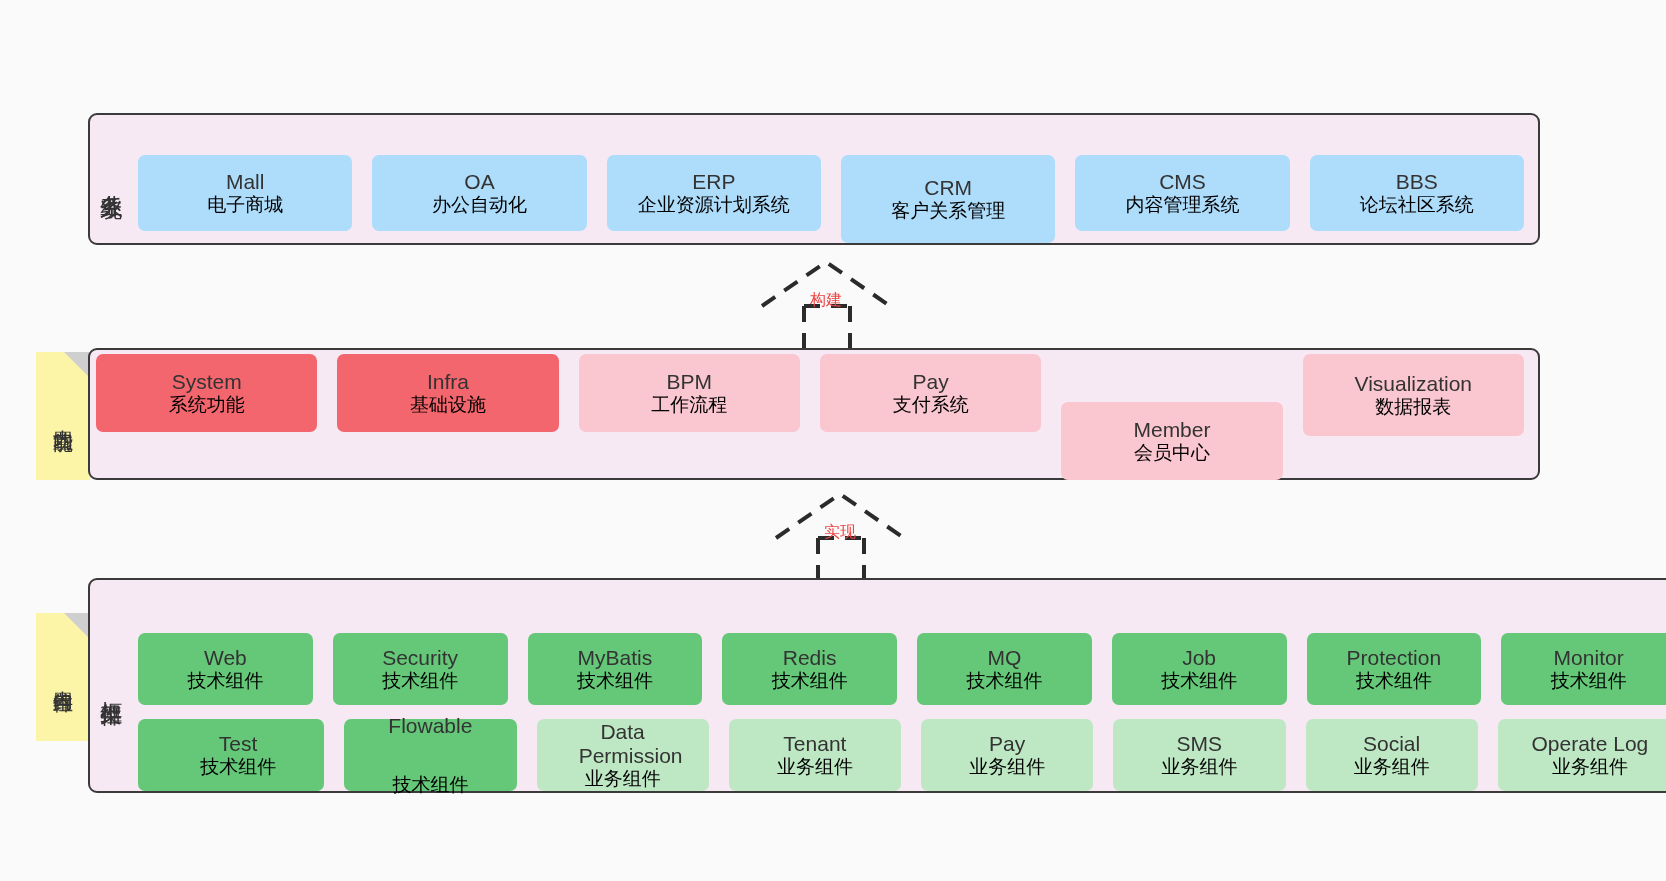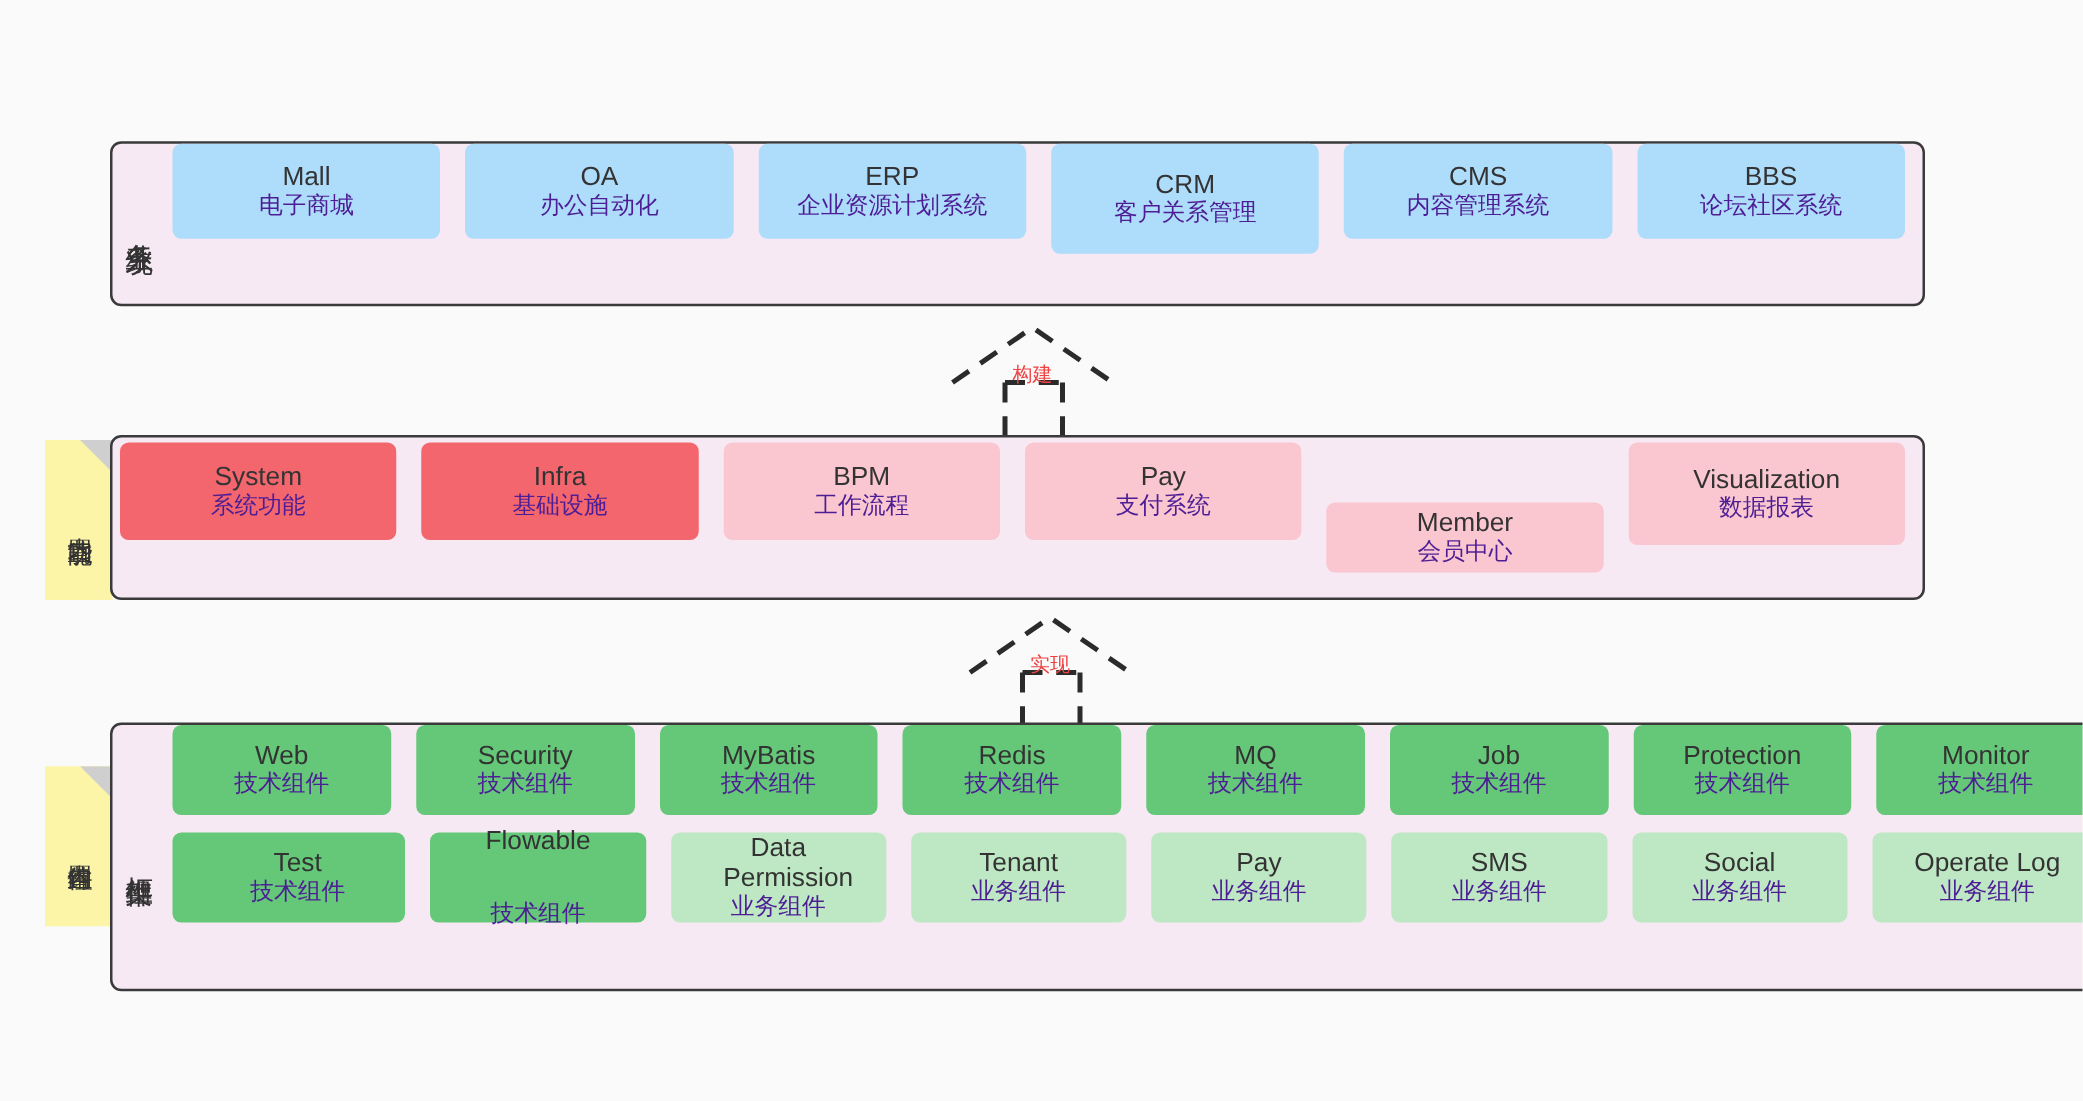--- a/index.html
+++ b/index.html
@@ -46,21 +46,21 @@
     text-orientation: upright;
     letter-spacing: 1px;
     padding: 0 2px;
     user-select: none;
   }
 
   .layer-body {
     flex: 1 1 auto;
     display: flex;
     flex-direction: column;
-    justify-content: flex-start;
+    justify-content: flex-end;
     padding: 0 14px 0 6px;
     gap: 14px;
   }
 
   .node-row {
     display: flex;
     gap: 20px;
   }
 
   .node {
@@ -75,21 +75,21 @@
     padding: 6px 6px;
   }
   .node .n-title {
     font-size: 21px;
     line-height: 1.14;
     color: #333;
   }
   .node .n-sub {
     font-size: 19px;
     line-height: 1.18;
-    color: #4c1d95;
+    color: #000000;
   }
 
   
   .c-blue        { background: #aedcfb; }
   .c-red-strong  { background: #f4666d; }
   .c-red-soft    { background: #fac6cf; }
   .c-green-strong{ background: #64c878; }
   .c-green-soft  { background: #bee8c4; }
 
   
@@ -196,21 +196,21 @@
           <div class="n-sub">基础设施</div>
         </div>
         <div class="node c-red-soft" style="height:78px;">
           <div class="n-title">BPM</div>
           <div class="n-sub">工作流程</div>
         </div>
         <div class="node c-red-soft" style="height:78px;">
           <div class="n-title">Pay</div>
           <div class="n-sub">支付系统</div>
         </div>
-        <div class="node c-red-soft" style="height:56px;margin-top:48px;">
+        <div class="node c-red-soft" style="height:78px;margin-top:48px;">
           <div class="n-title">Member</div>
           <div class="n-sub">会员中心</div>
         </div>
         <div class="node c-red-soft" style="height:82px;">
           <div class="n-title">Visualization</div>
           <div class="n-sub">数据报表</div>
         </div>
       </div>
     </div>
   </div>

